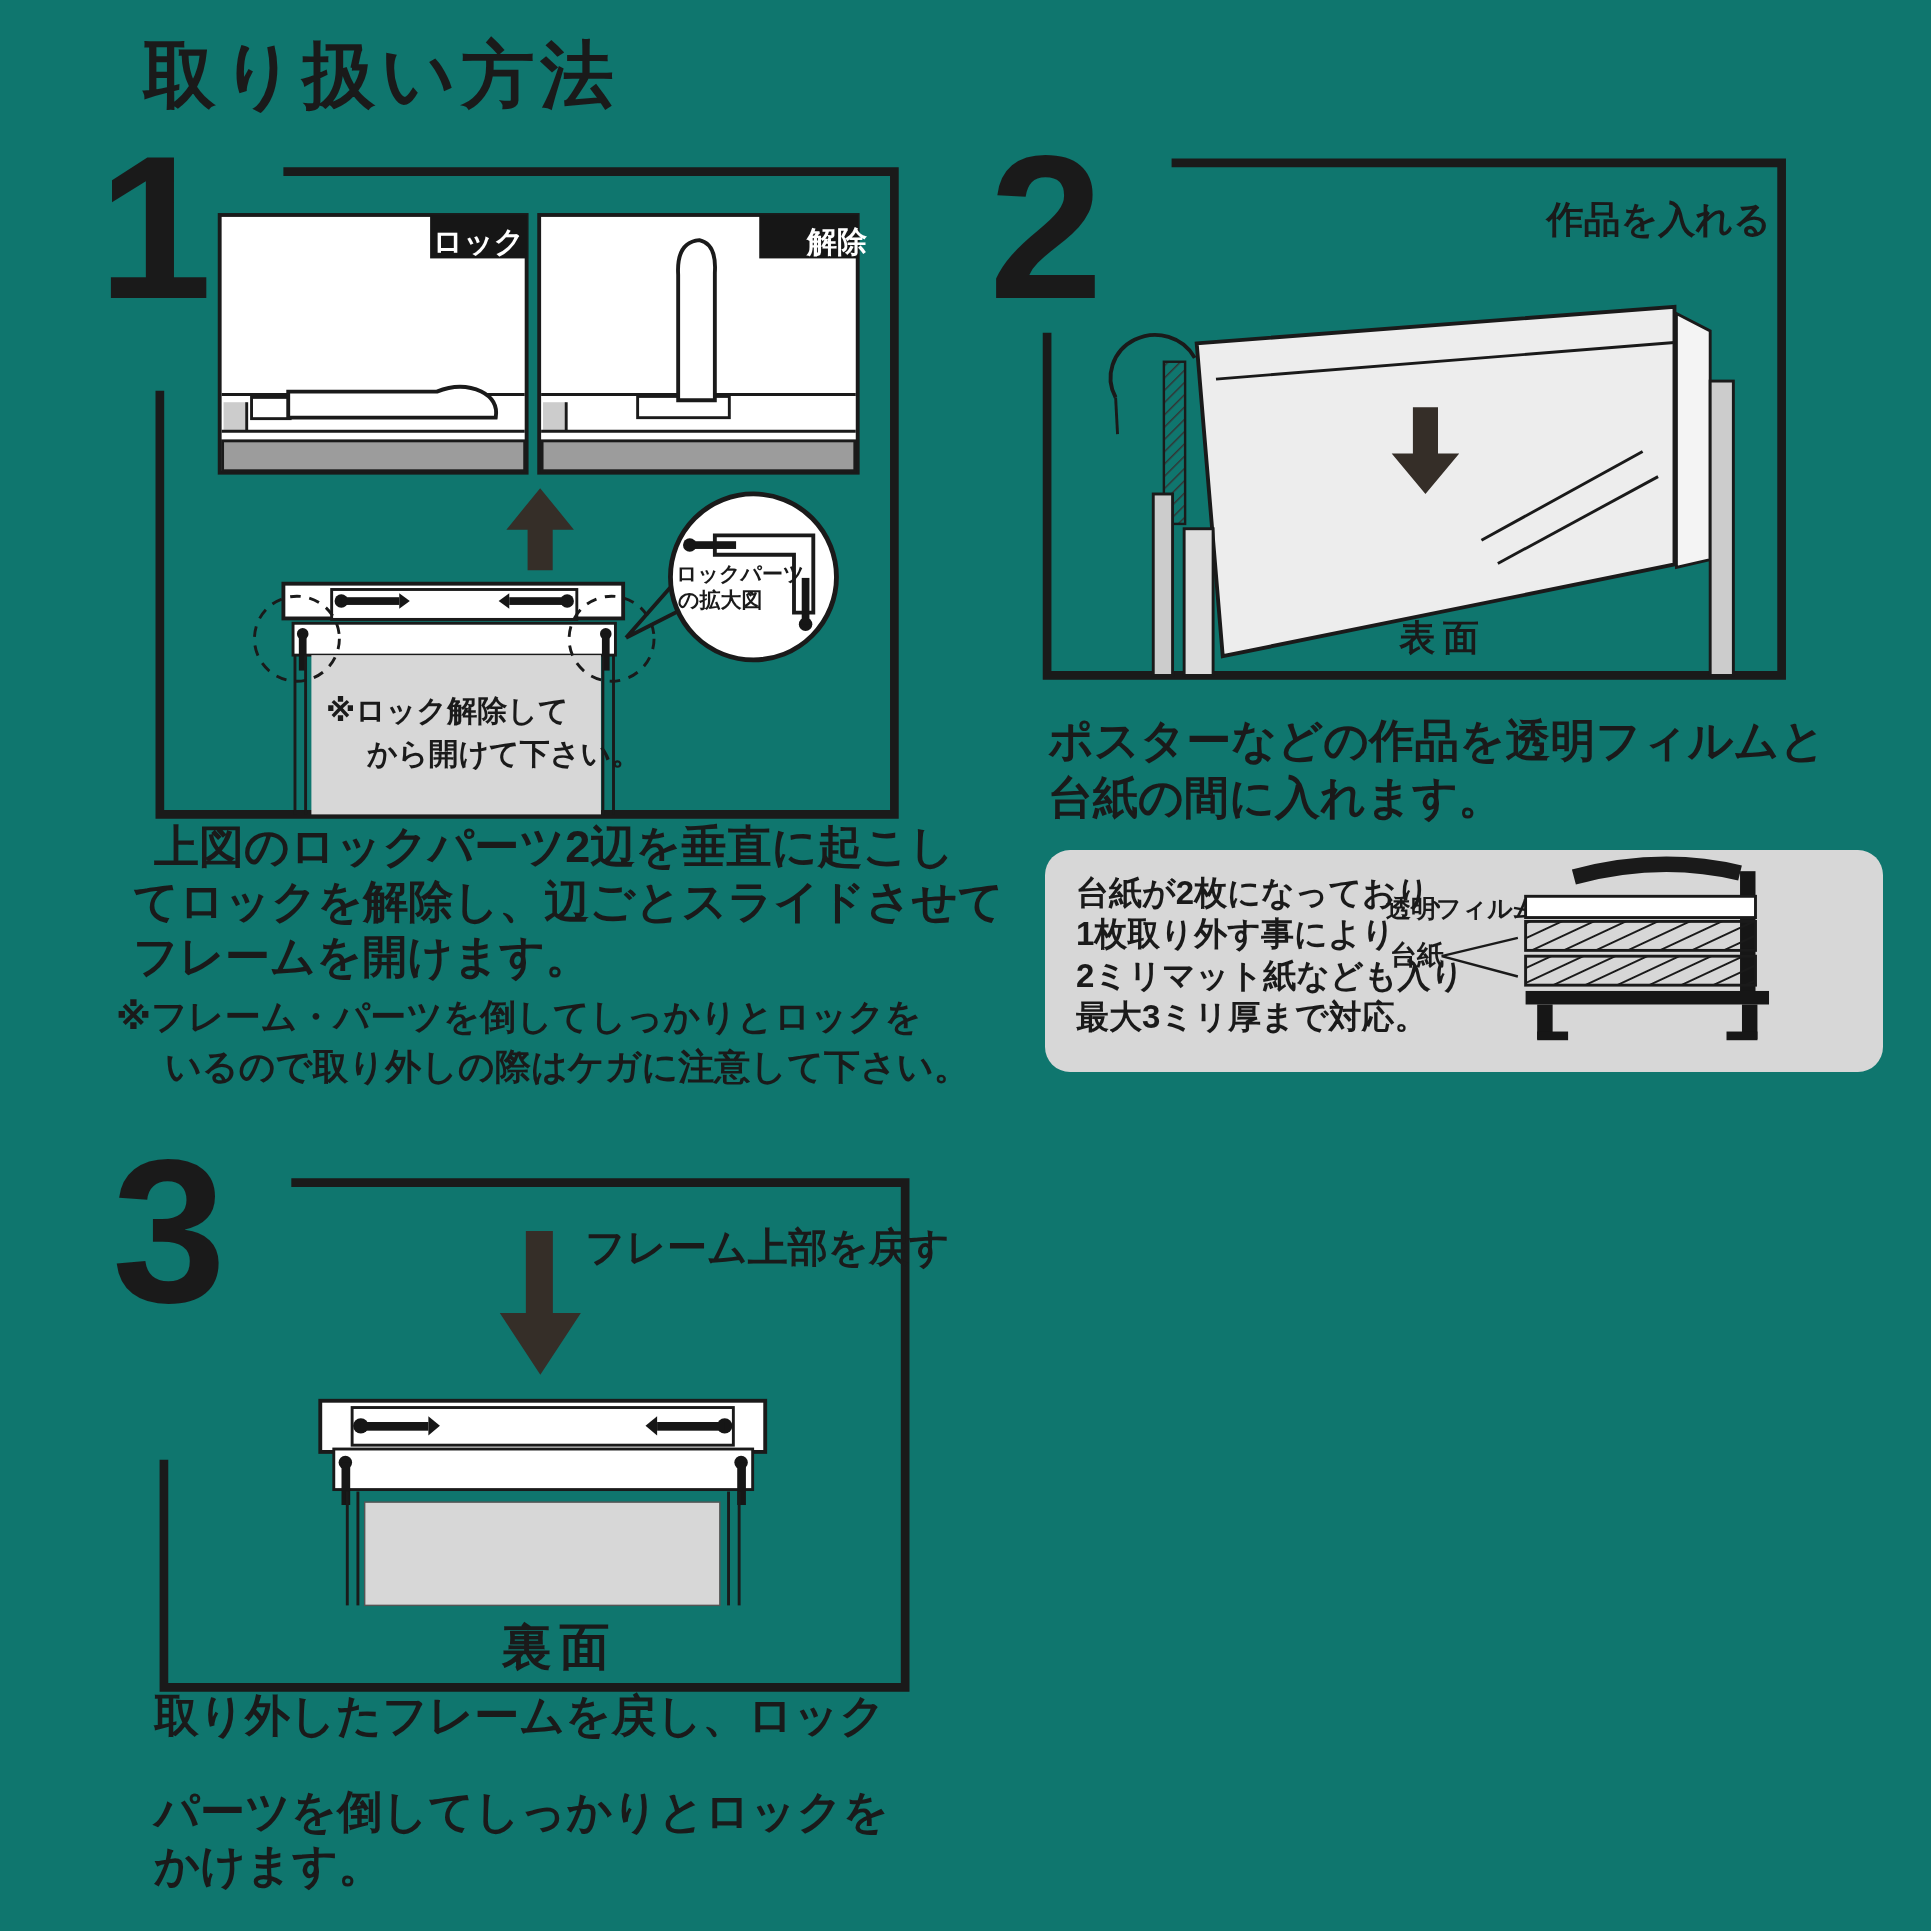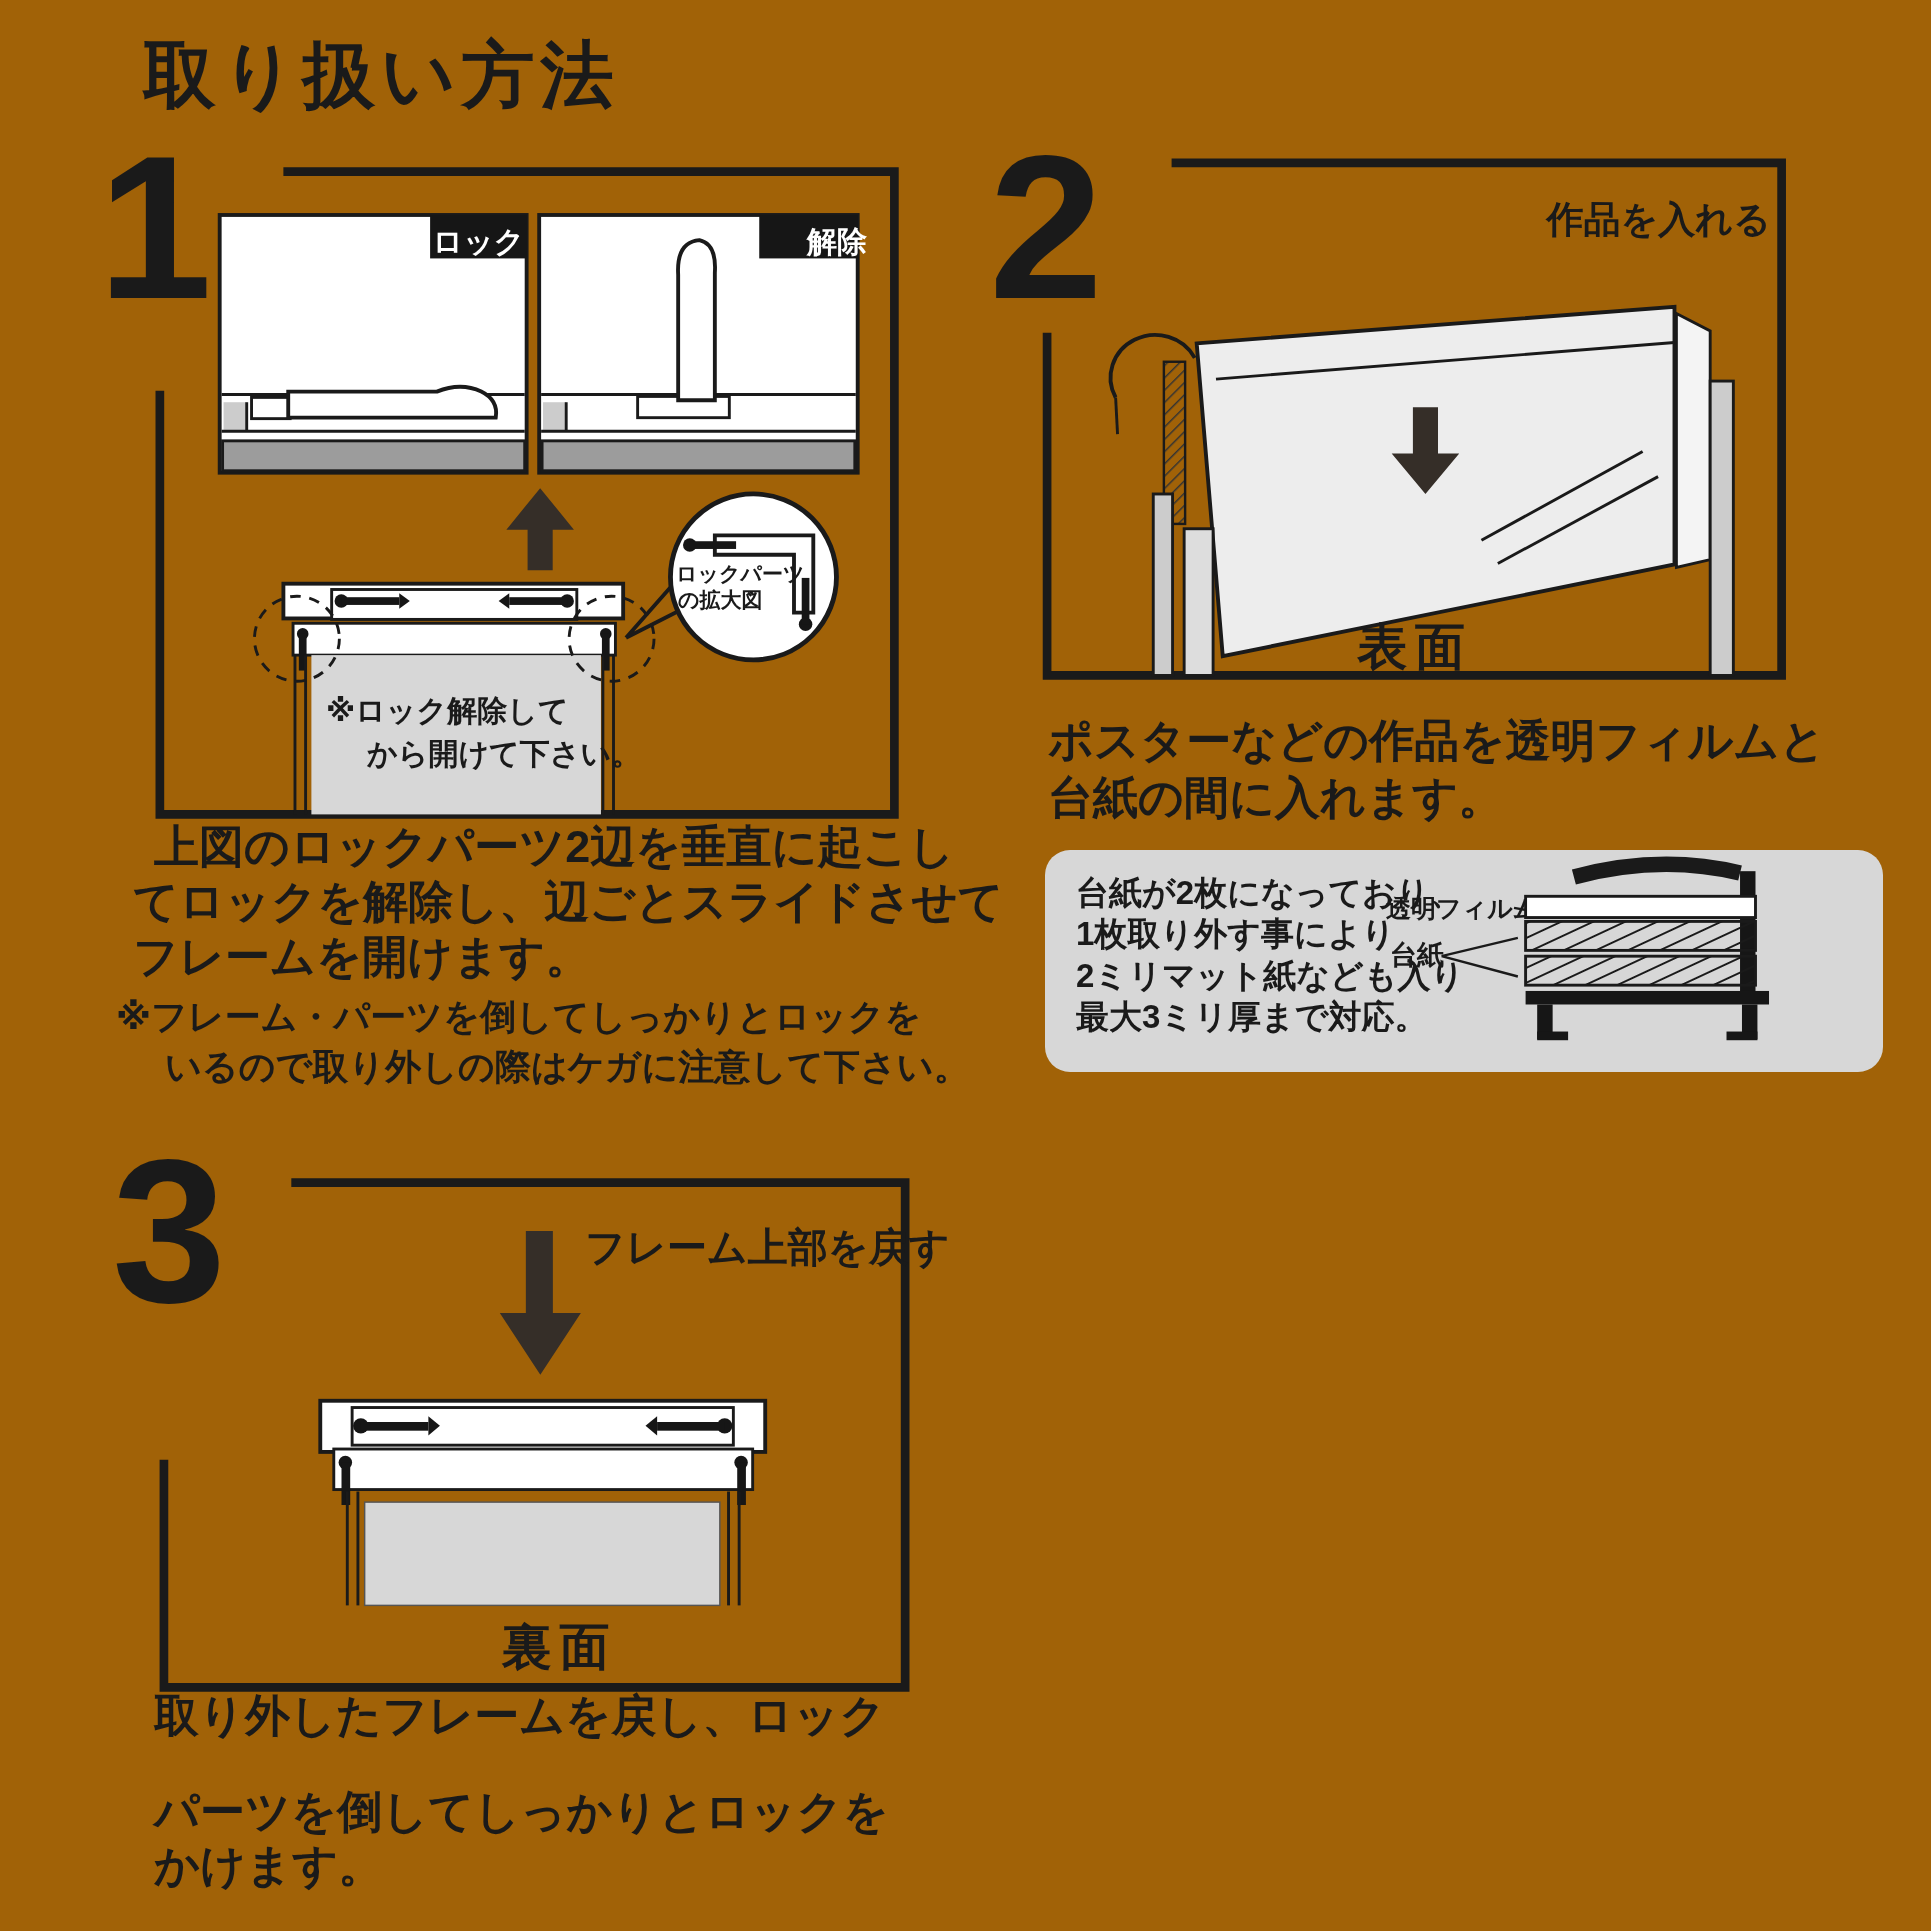--- a/index.html
+++ b/index.html
@@ -1,16 +1,16 @@
 <!DOCTYPE html>
 <html><head>
 <meta charset="utf-8">
 <style>
   html,body{margin:0;padding:0;background:#fff;}
-  .page{position:relative;width:1931px;height:1931px;background:#a16207;overflow:hidden;
+  .page{position:relative;width:1931px;height:1931px;background:#0f766e;overflow:hidden;
         font-family:"Liberation Sans","DejaVu Sans",sans-serif;color:#1a1a1a;}
   .abs{position:absolute;}
   .title{left:143px;top:27px;font-size:73px;font-weight:900;letter-spacing:5.8px;}
   .stepnum{font-size:205px;font-weight:900;line-height:1;letter-spacing:-9.7px;}
   #num1{left:98px;top:124px;}
   #num2{left:989px;top:124px;}
   #num3{left:112px;top:1128px;}
   .plabel{color:#fff;font-weight:700;text-align:center;}
   #lbl-lock{left:430px;top:222px;width:97px;font-size:30px;}
   #lbl-release{left:759px;top:222px;width:98px;font-size:30px;padding-left:29px;}
@@ -21,21 +21,21 @@
   #co1{left:676px;top:560px;}
   #co2{left:678px;top:586px;}
   .body-l{font-weight:700;font-size:45px;white-space:nowrap;}
   #s1b1{left:154px;top:817px;}
   #s1b2{left:133px;top:872px;}
   #s1b3{left:133px;top:927px;}
   .note-l{font-weight:700;font-size:36px;white-space:nowrap;}
   #s1n1{left:116px;top:993px;}
   #s1n2{left:165px;top:1043px;}
   #s2top{left:1501px;top:195px;width:270px;font-size:37px;font-weight:700;text-align:right;}
-  #s2surface{left:1328px;top:614px;width:174px;font-size:50px;font-weight:900;letter-spacing:7.7px;text-align:center;}
+  #s2surface{left:1356px;top:614px;width:174px;font-size:36px;font-weight:900;letter-spacing:7.7px;text-align:center;}
   #s2b1{left:1048px;top:711px;}
   #s2b2{left:1048px;top:768px;}
   .infobox{left:1045px;top:850px;width:838px;height:222px;background:#d7d7d7;border-radius:25px;}
   .info-l{font-weight:700;font-size:33px;white-space:nowrap;}
   #ib1{left:1076px;top:871px;}
   #ib2{left:1076px;top:912px;}
   #ib3{left:1076px;top:954px;}
   #ib4{left:1076px;top:995px;}
   #ib-film{left:1386px;top:892px;font-size:25px;font-weight:700;}
   #ib-board{left:1390px;top:937px;font-size:27px;font-weight:700;}

